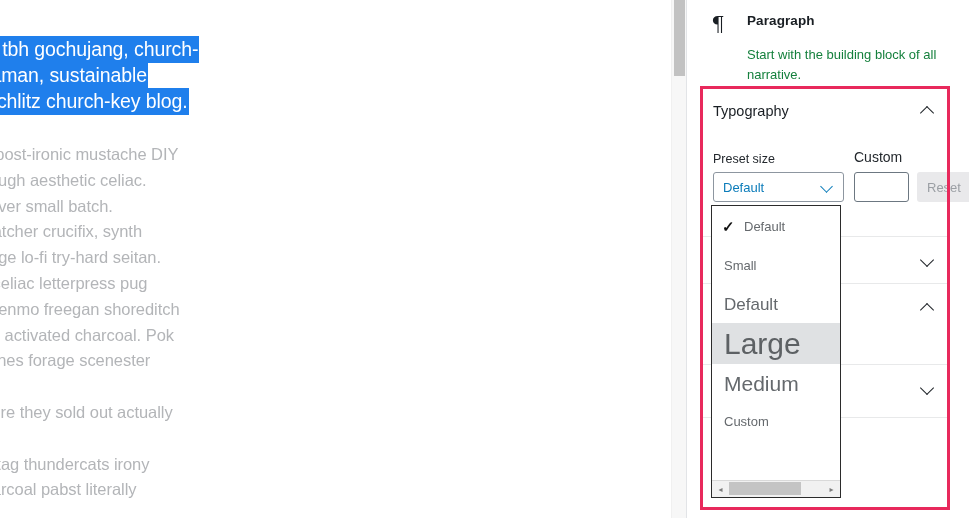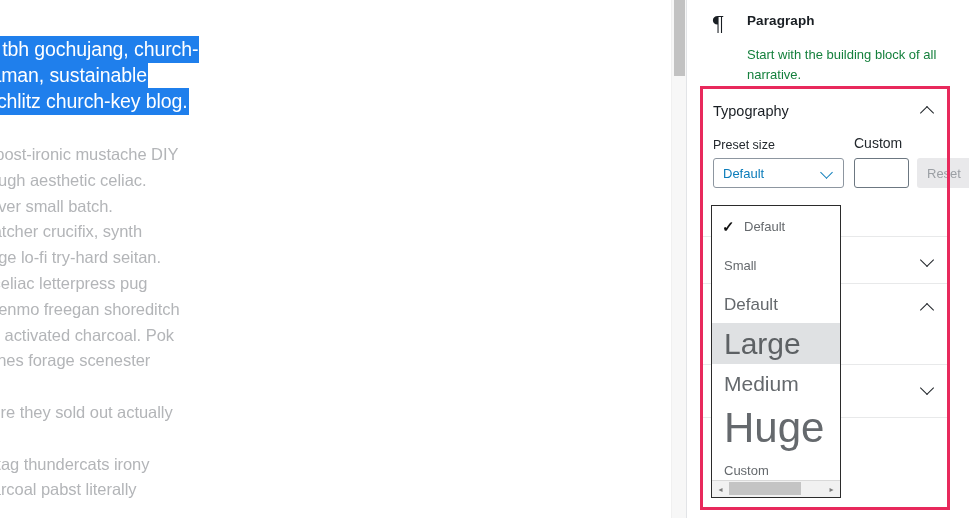--- a/index.html
+++ b/index.html
@@ -163,20 +163,21 @@
     border-bottom: 1.8px solid #20252a;
   }
   .chev.up::before { transform: rotate(135deg); top: 6px; }
   .chev.down::before { transform: rotate(-45deg); top: 3px; }
 
   .field-row {
     display: flex;
     align-items: flex-end;
     gap: 8px;
     padding: 2px 8px 0 10px;
+    margin-top: 14px;
   }
   .preset-col { flex: 0 0 133px; }
   .field-label {
     font-size: 12.5px;
     color: #23282d;
     line-height: 16px;
     margin-bottom: 5px;
     display: block;
   }
   .custom-label {
@@ -461,23 +462,20 @@
       </div>
 
       <div class="dd-item dd-large">
         <span class="lbl">Large</span>
       </div>
 
       <div class="dd-item dd-medium">
         <span class="lbl">Medium</span>
       </div>
 
-      <div class="dd-item dd-huge">
-        <span class="lbl">Huge</span>
-      </div>
 
       <div class="dd-item dd-custom">
         <span class="lbl">Custom</span>
       </div>
 
     </div>
 
     <div class="dd-hscroll">
       <div class="dd-arrow">◂</div>
       <div class="dd-track">

